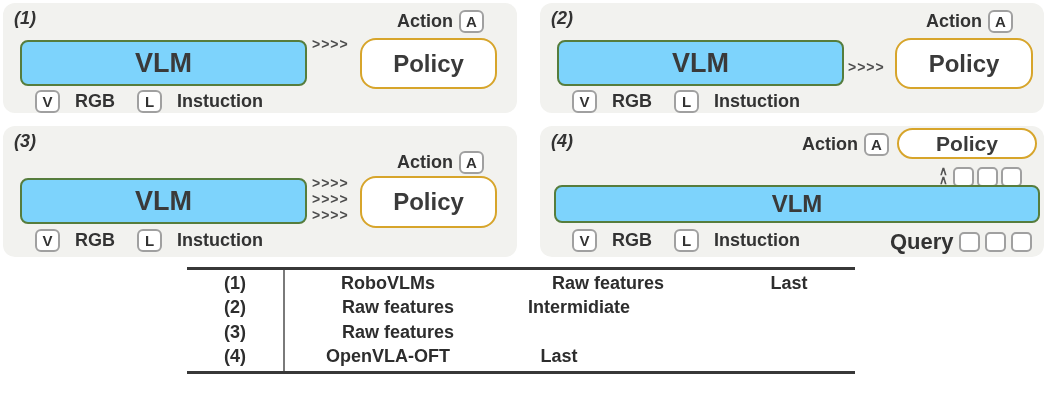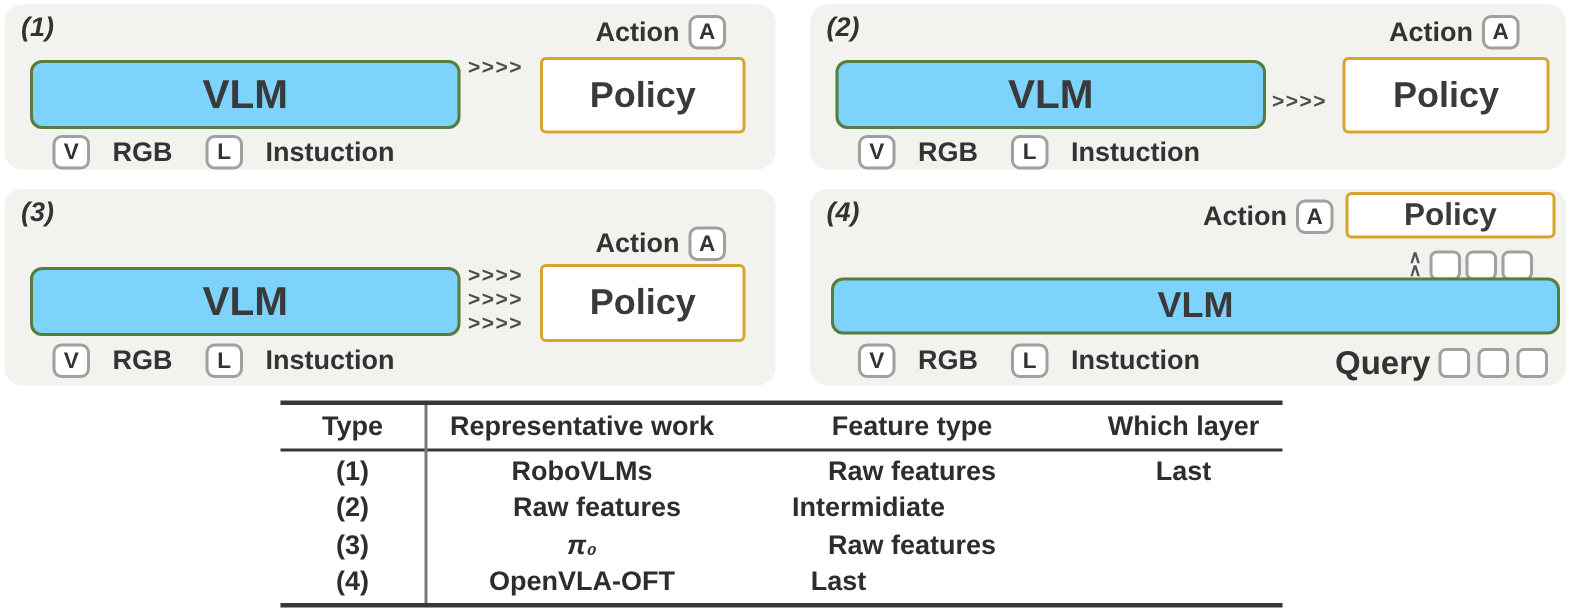--- a/index.html
+++ b/index.html
@@ -21,21 +21,21 @@
   #p3 .action-row{top:25px;right:33px;}
   #p4 .action-row{top:7px;right:155px;}
 
   .tag{display:inline-flex;align-items:center;justify-content:center;
        width:25px;height:23px;background:#fff;border:2px solid #a0a0a0;border-radius:6px;
        font-weight:700;font-size:15px;color:#333;box-sizing:border-box;}
 
   .box{position:absolute;display:flex;align-items:center;justify-content:center;
        font-weight:700;color:#3a3a3a;box-sizing:border-box;}
   .vlm-box{background:#7dd3fc;border:2px solid #567d3d;border-radius:8px;font-size:27px;}
-  .policy-box{background:#ffffff;border:2.5px solid #d7a52b;border-radius:4px;font-size:24px;}
+  .policy-box{background:#ffffff;border:2.5px solid #d7a52b;border-radius:16px;font-size:24px;}
 
   .arrow{position:absolute;font-weight:700;font-size:14px;color:#4c4c4c;
          letter-spacing:1px;line-height:16px;white-space:pre-line;}
 
   #p1 .vlm-box{left:17px;top:37px;width:287px;height:46px;}
   #p1 .arrow{left:309px;top:33px;}
   #p1 .policy-box{left:357px;top:35px;width:137px;height:51px;}
 
   #p2 .vlm-box{left:17px;top:37px;width:287px;height:46px;}
   #p2 .arrow{left:308px;top:56px;}
@@ -166,41 +166,34 @@
     <div class="query-row">
       <span>Query</span>
       <span class="sq"></span>
       <span class="sq"></span>
       <span class="sq"></span>
     </div>
   </section>
 
   <div class="dtable">
     <div class="vline"></div>
-    <div class="dt-head">
-      <div class="c0">Type</div>
-      <div class="c1">Representative work</div>
-      <div class="c2">Feature type</div>
-      <div class="c3">Which layer</div>
-    </div>
     <div class="dt-body">
       <div class="dt-row">
         <div class="c0">(1)</div>
         <div class="c1">RoboVLMs</div>
         <div class="c2">Raw features</div>
         <div class="c3">Last</div>
       </div>
       <div class="dt-row">
         <div class="c0">(2)</div>
         <div class="c2">Raw features</div>
         <div class="c3">Intermidiate</div>
       </div>
       <div class="dt-row">
         <div class="c0">(3)</div>
-        <div class="c1 pi">π₀</div>
         <div class="c2">Raw features</div>
       </div>
       <div class="dt-row">
         <div class="c0">(4)</div>
         <div class="c1">OpenVLA-OFT</div>
         <div class="c3">Last</div>
       </div>
     </div>
   </div>
 

